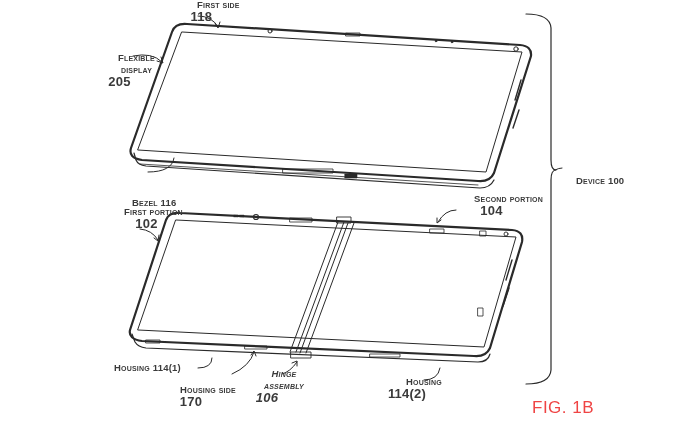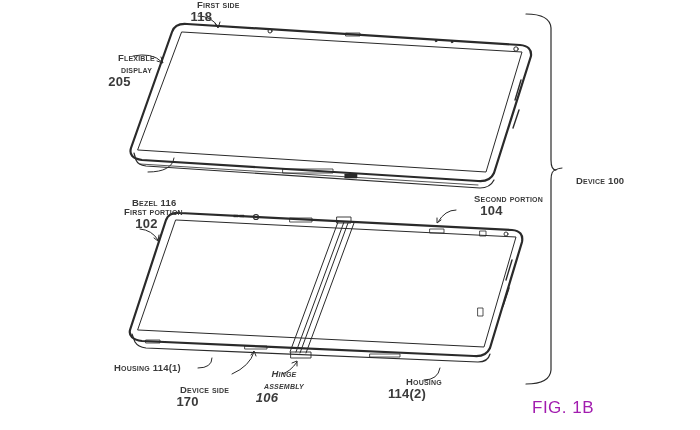--- a/index.html
+++ b/index.html
@@ -3,21 +3,21 @@
 <meta charset="utf-8">
 <style>
   html, body { margin: 0; padding: 0; background: #ffffff; }
   body { width: 700px; height: 430px; position: relative; overflow: hidden;
          font-family: "Liberation Sans", sans-serif; color: #2a2a2a; }
   .label { position: absolute; font-size: 9.5px; font-weight: bold; letter-spacing: 0.2px;
            text-align: center; line-height: 12px; color: #3a3a3a; white-space: nowrap; }
   .sc { font-variant: small-caps; padding-left: 34px; }
   .num { font-size: 13px; font-weight: bold; }
   #drawing { position: absolute; left: 0; top: 0; }
-  .fig { position: absolute; left: 532px; top: 398px; font-size: 17px; color: #a21caf;
+  .fig { position: absolute; left: 532px; top: 398px; font-size: 17px; color: #ef4444;
          font-weight: normal; letter-spacing: 0.5px; }
 </style>
 </head>
 <body>
 
 <svg id="drawing" width="700" height="430" viewBox="0 0 700 430">
   <g fill="none" stroke="#2a2a2a" stroke-linejoin="round" stroke-linecap="round">
 
     <g>
       <path d="M 187 24 L 520 45 Q 532 46 531 56 L 494 173 Q 490 182 478 181 L 142 160 Q 128 158 131 148 L 172 32 Q 175 23 187 24 Z" stroke-width="2.2"></path>
@@ -105,21 +105,21 @@
 <div class="label" style="left:440px; top:193px;">
   <div class="sc">Second portion</div>
   <div class="num">104</div>
 </div>
 
 <div class="label sc" style="left:542px; top:163px;margin-top:12px;">Device 100</div>
 
 <div class="label sc" style="left:80px; top:362px;">Housing 114(1)</div>
 
 <div class="label" style="left:146px; top:384px;">
-  <div class="sc">Device side</div>
+  <div class="sc">Housing side</div>
   <div class="num">170</div>
 </div>
 
 <div class="label" style="left:230px; top:368px;font-style:italic;">
   <div class="sc">Hinge</div>
   <div class="sc">assembly</div>
   <div class="num">106</div>
 </div>
 
 <div class="label" style="left:372px; top:376px;">

